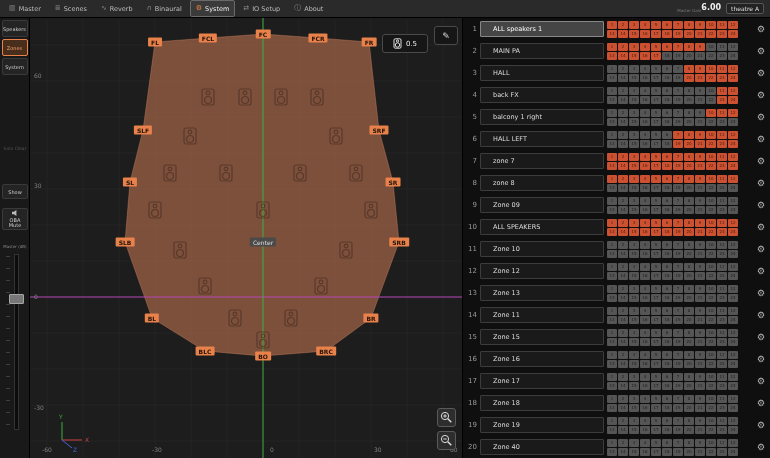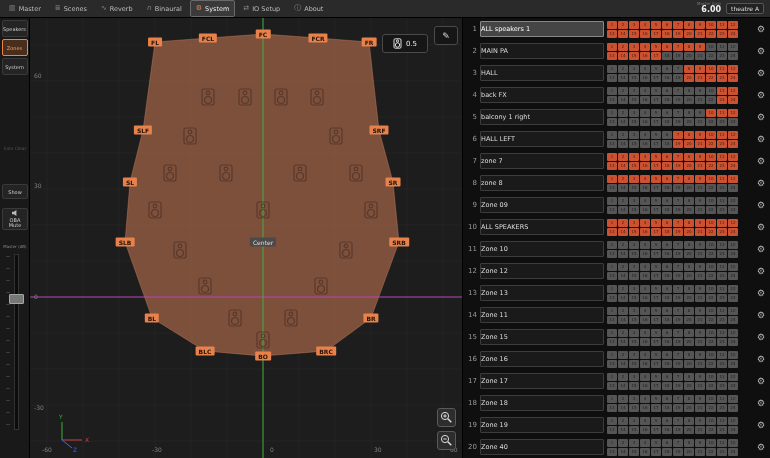--- a/index.html
+++ b/index.html
@@ -6,21 +6,21 @@
   .app{position:relative;width:770px;height:458px;background:#141414;font-family:"DejaVu Sans",sans-serif;overflow:hidden;}
 
   
   .topbar{position:absolute;top:0;left:0;width:770px;height:18px;background:#2a2a2a;border-bottom:1px solid #000;box-sizing:border-box;display:flex;align-items:center;justify-content:space-between;}
   .tabs{display:flex;align-items:center;height:100%;padding-left:3px;gap:2px;}
   .tab{display:flex;align-items:center;gap:3px;padding:1px 5px;height:13px;color:#bbb;font-size:6.5px;border:1px solid transparent;border-radius:2px;cursor:default;}
   .tab.active{background:#3a3a3a;border-color:#6a6a6a;color:#eee;}
   .tab-ic{font-size:7px;color:#8a8a8a;line-height:1;}
   .tab-ic.acc{color:#e8824a;}
   .topright{display:flex;align-items:center;gap:5px;padding-right:6px;}
-  .mg{display:flex;flex-direction:column;align-items:flex-end;line-height:1.1;}
+  .mg{display:flex;flex-direction:row;align-items:flex-end;line-height:1.1;}
   .mg-label{font-size:4px;color:#777;}
   .mg-value{font-size:8px;color:#eee;font-weight:bold;}
   .preset-chip{font-size:6px;color:#ddd;border:1px solid #555;background:#222;padding:1px 4px;border-radius:2px;}
 
   
   .sidebar{position:absolute;top:18px;left:0;width:30px;height:440px;background:#191919;border-right:1px solid #000;box-sizing:border-box;}
   .snav{width:26px;margin:2px auto 0;height:17px;line-height:16px;text-align:center;font-size:5px;color:#ccc;background:#242424;border:1px solid #3a3a3a;border-radius:2px;box-sizing:border-box;overflow:hidden;}
   .snav.active{background:#4a2e1c;border-color:#e8824a;color:#f0a070;}
   .solo{position:absolute;top:128px;left:0;width:30px;text-align:center;font-size:4.5px;color:#555;line-height:1.5;padding:0 3px;box-sizing:border-box;}
   .sbtn{position:absolute;left:2px;width:26px;text-align:center;font-size:5px;color:#ccc;background:#242424;border:1px solid #3a3a3a;border-radius:2px;box-sizing:border-box;}
@@ -49,21 +49,21 @@
   .gain-btn{position:absolute;top:8px;left:352px;width:46px;height:19px;background:#161616;border:1px solid #4a4a4a;border-radius:3px;display:flex;align-items:center;justify-content:center;gap:4px;color:#eee;font-size:7px;box-sizing:border-box;margin-top:8px;}
   .edit-btn{position:absolute;top:8px;left:404px;width:24px;height:19px;background:#161616;border:1px solid #4a4a4a;border-radius:3px;display:flex;align-items:center;justify-content:center;font-size:9px;color:#ddd;box-sizing:border-box;}
   .zoomcol{position:absolute;right:6px;bottom:8px;display:flex;flex-direction:column;gap:4px;}
   .zoombtn{width:19px;height:19px;background:#2d2d2d;border:1px solid #5a5a5a;border-radius:3px;display:flex;align-items:center;justify-content:center;box-sizing:border-box;}
   .triad{position:absolute;left:22px;bottom:6px;}
 
   
   .zones{position:absolute;top:18px;left:462px;width:308px;height:440px;background:#0f0f0f;border-left:1px solid #000;box-sizing:border-box;}
   .zrow{display:flex;align-items:center;height:22px;padding-left:2px;box-sizing:border-box;}
   .znum{width:12px;text-align:right;font-size:7px;color:#999;margin-right:3px;flex:none;}
-  .zname{width:124px;height:16px;line-height:14px;font-size:6.5px;color:#ddd;background:#1a1a1a;border:1px solid #3c3c3c;border-radius:1px;padding:0 0;box-sizing:border-box;flex:none;overflow:hidden;white-space:nowrap;}
+  .zname{width:124px;height:16px;line-height:14px;font-size:6.5px;color:#ddd;background:#1a1a1a;border:1px solid #3c3c3c;border-radius:1px;padding:0 12px;box-sizing:border-box;flex:none;overflow:hidden;white-space:nowrap;}
   .zname.sel{background:#454545;border-color:#888;color:#fff;}
   .zgrid{flex:none;margin-left:3px;display:grid;grid-template-columns:repeat(12,10px);grid-auto-rows:8px;gap:1px;}
   .cell{font-size:4px;line-height:8px;text-align:center;color:rgba(0,0,0,.65);background:#555;border-radius:1px;overflow:hidden;}
   .cell.on{background:#cc5130;}
   .zgear{margin-left:auto;margin-right:5px;font-size:9px;color:#b5b5b5;}
 </style>
 </head>
 <body>
 
 <div class="app">

